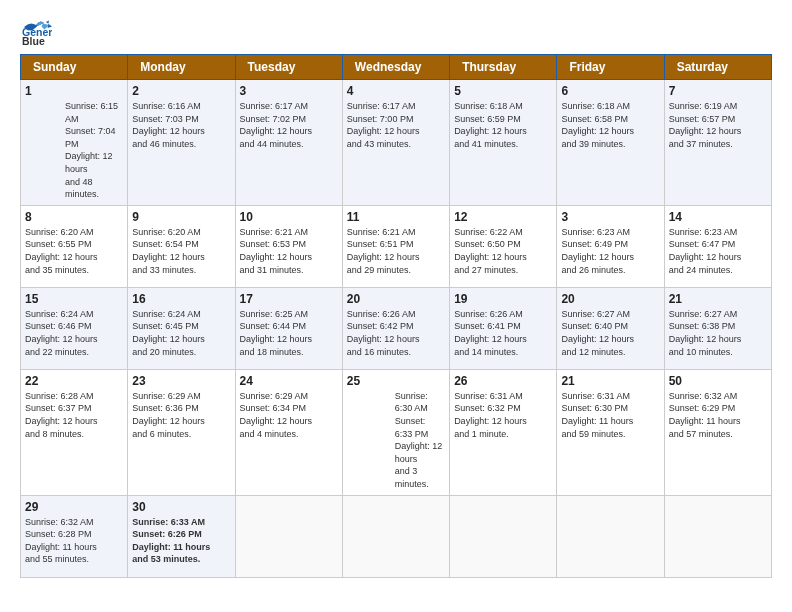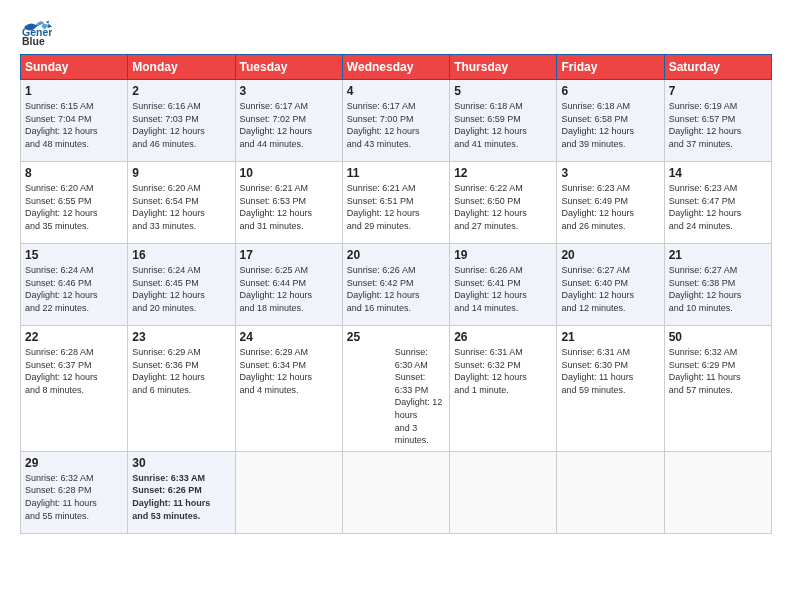--- a/index.html
+++ b/index.html
@@ -42,25 +42,25 @@
     .location {
       font-size: 14px;
       color: #555;
     }
     .calendar {
       width: 100%;
       border-collapse: collapse;
       table-layout: fixed;
     }
     .calendar thead th {
-      background: #ef4444;
+      background: #a16207;
       color: #fff;
       font-size: 12px;
       font-weight: bold;
-      padding: 5px 4px;
+      padding: 5px 12px;
       text-align: left;
       border: 1px solid #1a5fa8;
     }
     .calendar tbody td {
       border: 1px solid #ccc;
       vertical-align: top;
       padding: 4px 4px 4px 4px;
       font-size: 9.5px;
       color: #333;
       height: 82px;
@@ -128,21 +128,21 @@
           <th>Wednesday</th>
           <th>Thursday</th>
           <th>Friday</th>
           <th>Saturday</th>
         </tr>
     </thead>
     <tbody id="calendar-body">
     <tr>
           <td>
             <span class="day-number">1</span>
-            <div class="day-info" style="white-space: pre-line;">Sunrise: 6:15 AM
+            <div class="day-info" style="white-space: pre-line; margin-left: 40px;">Sunrise: 6:15 AM
 Sunset: 7:04 PM
 Daylight: 12 hours
 and 48 minutes.</div>
           </td>
           <td>
             <span class="day-number">2</span>
             <div class="day-info" style="white-space: pre-line;">Sunrise: 6:16 AM
 Sunset: 7:03 PM
 Daylight: 12 hours
 and 46 minutes.</div>

